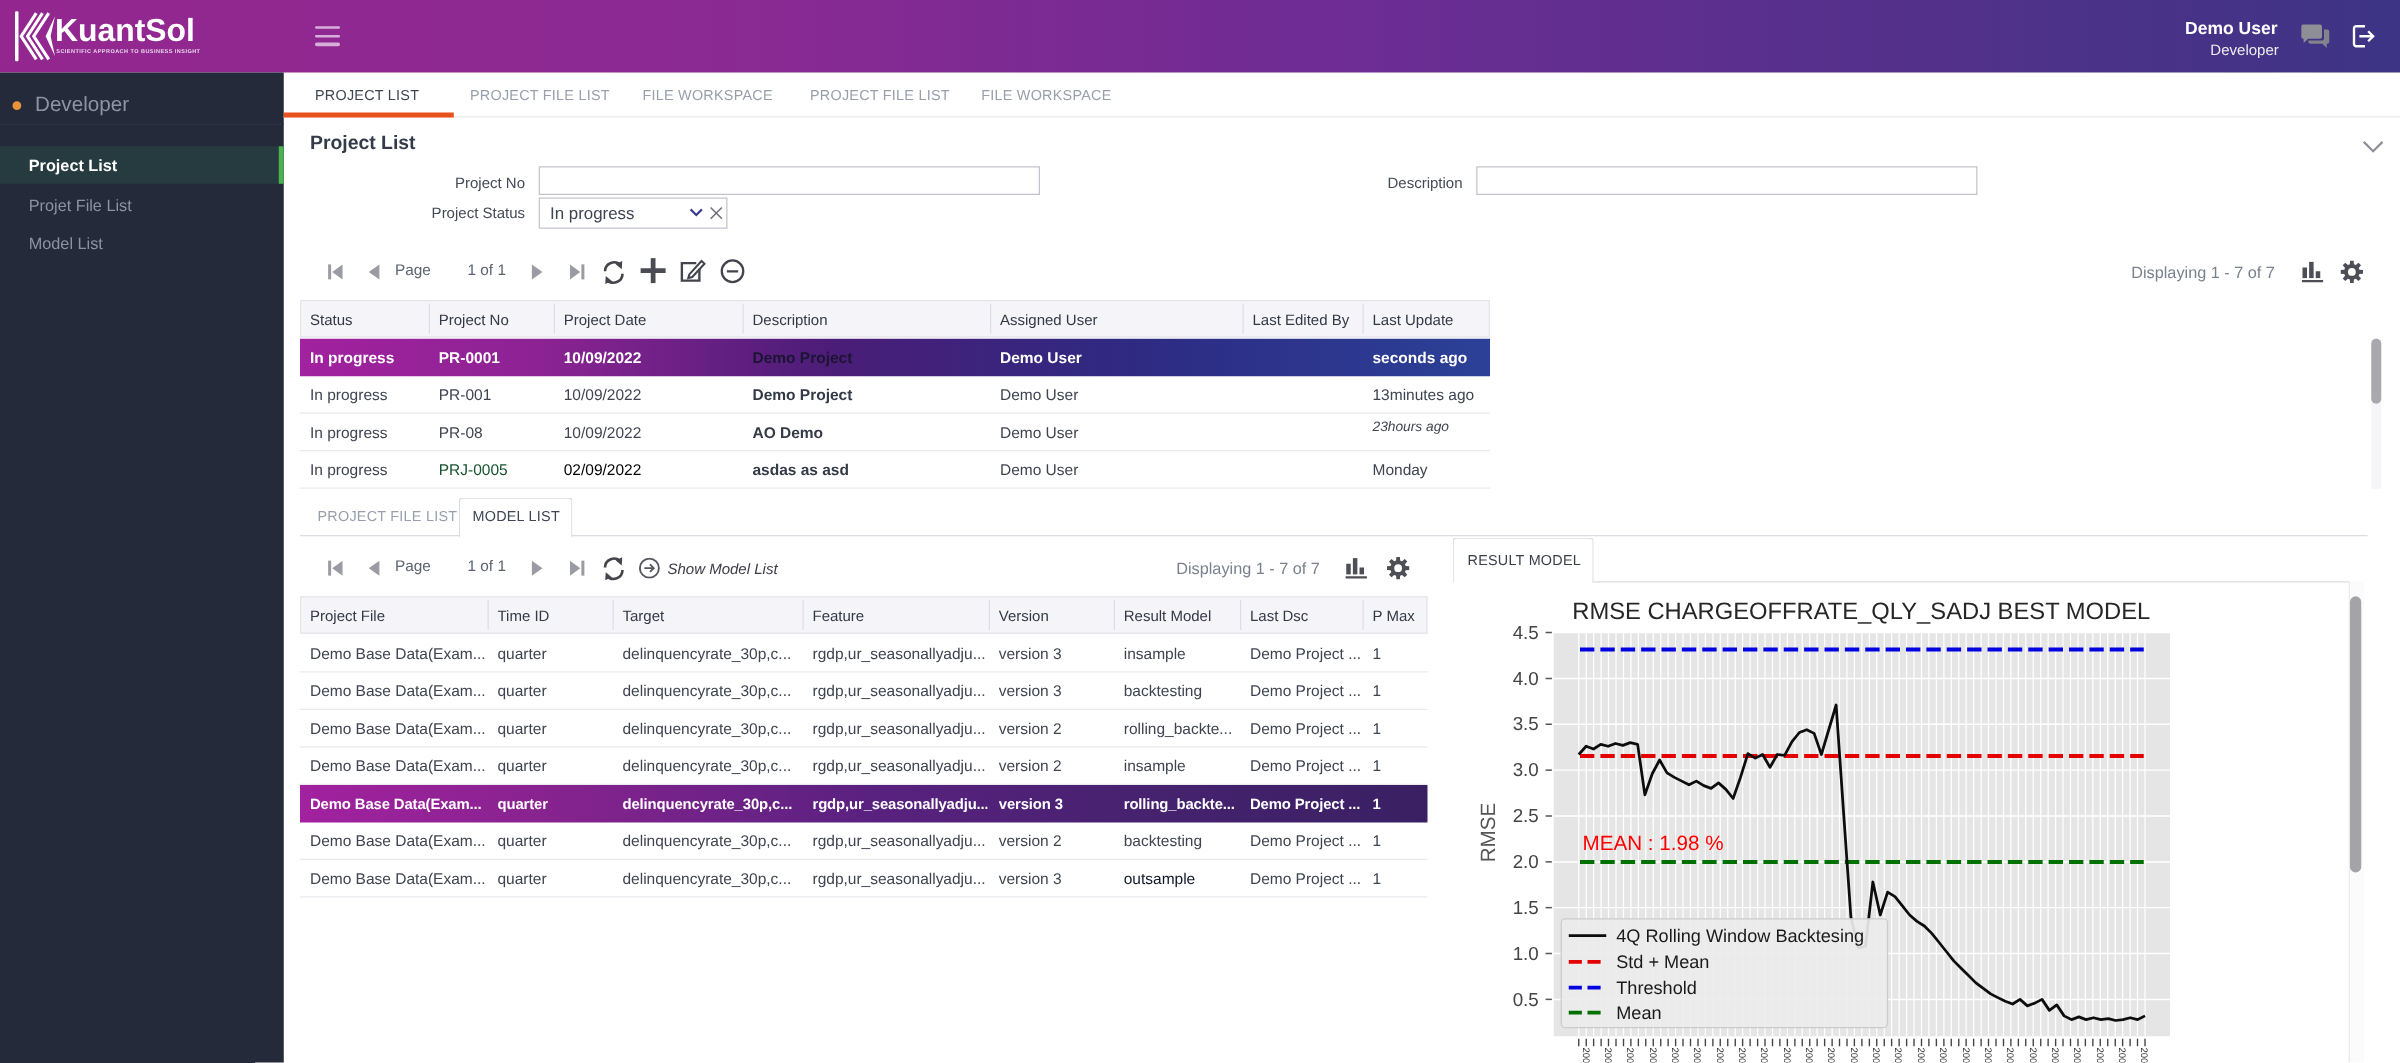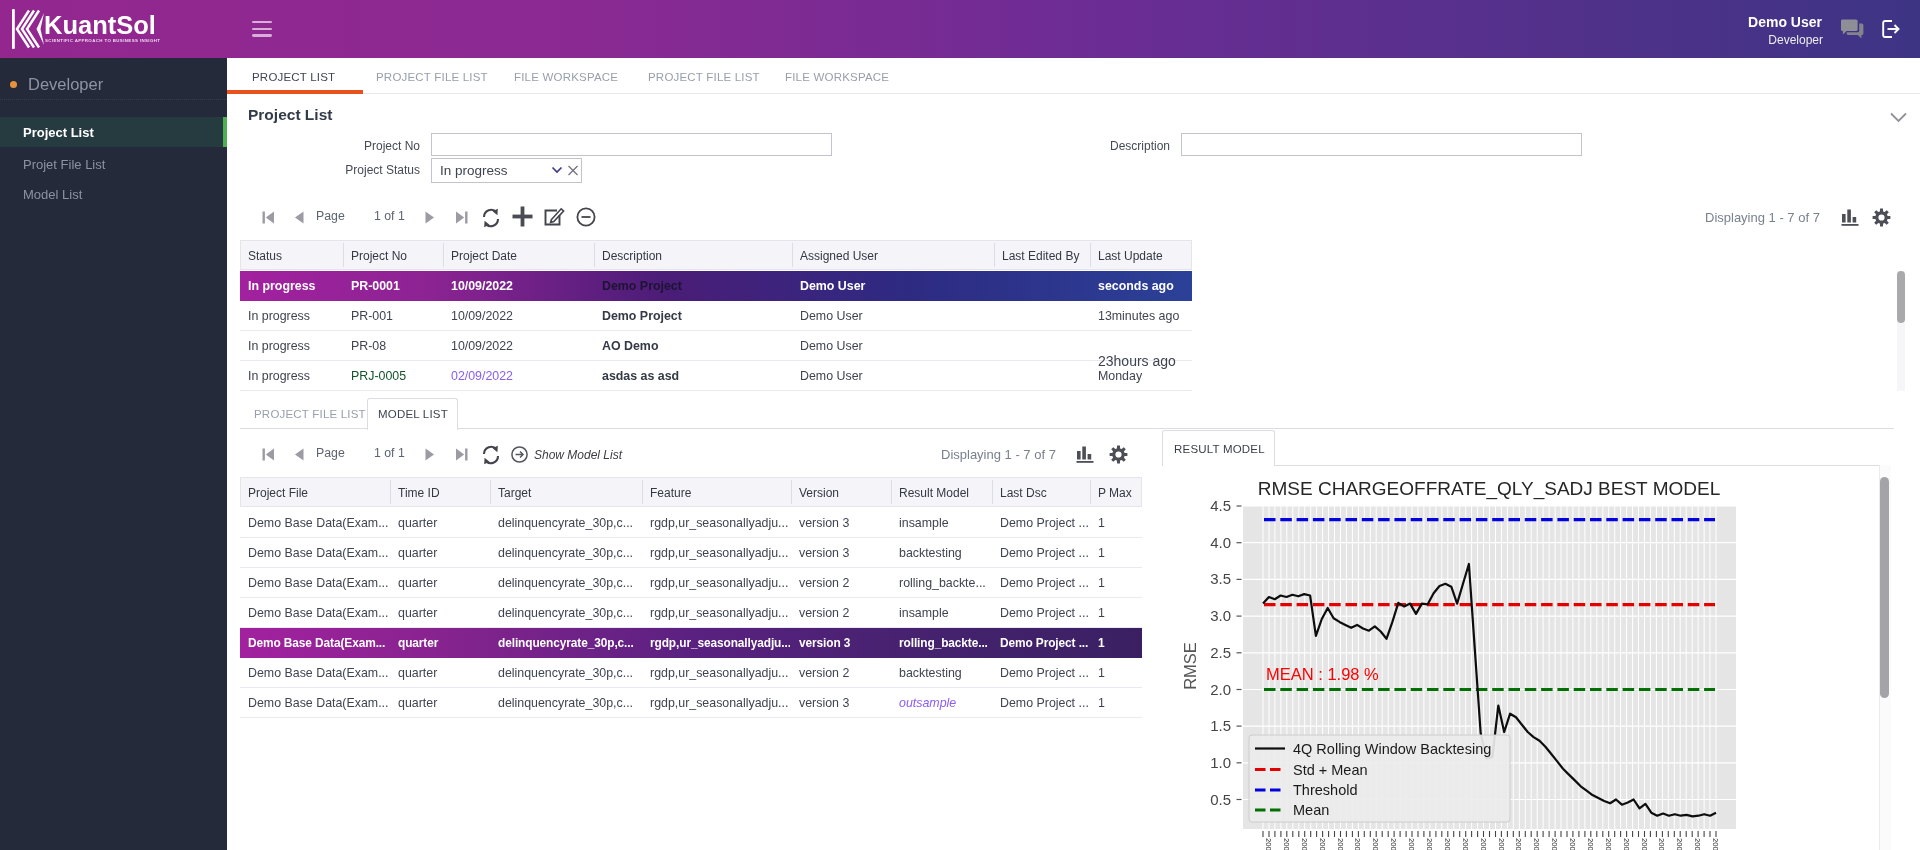--- a/index.html
+++ b/index.html
@@ -137,25 +137,25 @@
 <div class="t" style="left:451px;top:309px;font-size:12.4px;font-weight:normal;color:#3f4450;">10/09/2022</div>
 <div class="t" style="left:602px;top:309px;font-size:12.4px;font-weight:bold;color:#333945;">Demo Project</div>
 <div class="t" style="left:800px;top:309px;font-size:12.4px;font-weight:normal;color:#3f4450;">Demo User</div>
 <div class="t" style="left:1098px;top:309px;font-size:12.4px;font-weight:normal;color:#3f4450;">13minutes ago</div>
 <div class="ab" style="left:240px;top:331px;width:952px;height:30px;border-bottom:1px solid #e9e9ef;box-sizing:border-box;"></div>
 <div class="t" style="left:248px;top:339px;font-size:12.4px;font-weight:normal;color:#3f4450;">In progress</div>
 <div class="t" style="left:351px;top:339px;font-size:12.4px;font-weight:normal;color:#3f4450;">PR-08</div>
 <div class="t" style="left:451px;top:339px;font-size:12.4px;font-weight:normal;color:#3f4450;">10/09/2022</div>
 <div class="t" style="left:602px;top:339px;font-size:12.4px;font-weight:bold;color:#333945;">AO Demo</div>
 <div class="t" style="left:800px;top:339px;font-size:12.4px;font-weight:normal;color:#3f4450;">Demo User</div>
-<div class="t" style="left:1098px;top:353px;font-size:14px;font-weight:normal;color:#3f4450;">23hours ago</div>
+<div class="t" style="left:1098px;top:336px;font-size:11px;font-weight:normal;color:#3f4450;font-style:italic;">23hours ago</div>
 <div class="ab" style="left:240px;top:361px;width:952px;height:30px;border-bottom:1px solid #e9e9ef;box-sizing:border-box;"></div>
 <div class="t" style="left:248px;top:369px;font-size:12.4px;font-weight:normal;color:#3f4450;">In progress</div>
 <div class="t" style="left:351px;top:369px;font-size:12.4px;font-weight:normal;color:#14532d;">PRJ-0005</div>
-<div class="t" style="left:451px;top:369px;font-size:12.4px;font-weight:normal;color:#8b5cf6;text-align:right;">02/09/2022</div>
+<div class="t" style="left:451px;top:369px;font-size:12.4px;font-weight:normal;color:#000000;text-align:right;">02/09/2022</div>
 <div class="t" style="left:602px;top:369px;font-size:12.4px;font-weight:bold;color:#333945;">asdas as asd</div>
 <div class="t" style="left:800px;top:369px;font-size:12.4px;font-weight:normal;color:#3f4450;">Demo User</div>
 <div class="t" style="left:1098px;top:369px;font-size:12.4px;font-weight:normal;color:#3f4450;">Monday</div>
 <div class="ab" style="left:1897px;top:271px;width:8px;height:120px;background:#f6f6f8;"></div>
 <div class="ab" style="left:1897px;top:271px;width:8px;height:52px;background:#a8a8ad;border-radius:4px;"></div>
 <div class="ab" style="left:240px;top:428px;width:1654px;border-top:1px solid #dcdce2;"></div>
 <div class="ab" style="left:367px;top:398px;width:89px;height:31px;background:#fff;border:1px solid #dcdce2;border-bottom:none;border-radius:3px 3px 0 0;"></div>
 <div class="t" style="left:254px;top:408px;font-size:11.5px;letter-spacing:0.2px;color:#989fab;">PROJECT FILE LIST</div>
 <div class="t" style="left:378px;top:408px;font-size:11.5px;letter-spacing:0.2px;color:#3f4552;">MODEL LIST</div>
 <svg class="ab" style="left:262px;top:448px" width="13" height="13" viewBox="0 0 13 13">
@@ -265,21 +265,21 @@
 <div class="t" style="left:799px;top:666px;width:91px;overflow:hidden;font-size:12.4px;font-weight:normal;color:#3f4450;">version 2</div>
 <div class="t" style="left:899px;top:666px;width:92px;overflow:hidden;font-size:12.4px;font-weight:normal;color:#3f4450;">backtesting</div>
 <div class="t" style="left:1000px;top:666px;width:89px;overflow:hidden;font-size:12.4px;font-weight:normal;color:#3f4450;">Demo Project ...</div>
 <div class="t" style="left:1098px;top:666px;width:43px;overflow:hidden;font-size:12.4px;font-weight:normal;color:#3f4450;">1</div>
 <div class="ab" style="left:240px;top:688px;width:902px;height:30px;border-bottom:1px solid #e9e9ef;box-sizing:border-box;"></div>
 <div class="t" style="left:248px;top:696px;width:141px;overflow:hidden;font-size:12.4px;font-weight:normal;color:#3f4450;">Demo Base Data(Exam...</div>
 <div class="t" style="left:398px;top:696px;width:91px;overflow:hidden;font-size:12.4px;font-weight:normal;color:#3f4450;">quarter</div>
 <div class="t" style="left:498px;top:696px;width:143px;overflow:hidden;font-size:12.4px;font-weight:normal;color:#3f4450;">delinquencyrate_30p,c...</div>
 <div class="t" style="left:650px;top:696px;width:140px;overflow:hidden;font-size:12.4px;font-weight:normal;color:#3f4450;">rgdp,ur_seasonallyadju...</div>
 <div class="t" style="left:799px;top:696px;width:91px;overflow:hidden;font-size:12.4px;font-weight:normal;color:#3f4450;">version 3</div>
-<div class="t" style="left:899px;top:696px;width:92px;overflow:hidden;font-size:12.4px;font-weight:normal;color:#8b5cf6;font-style:italic;">outsample</div>
+<div class="t" style="left:899px;top:696px;width:92px;overflow:hidden;font-size:12.4px;font-weight:normal;color:#0f172a;">outsample</div>
 <div class="t" style="left:1000px;top:696px;width:89px;overflow:hidden;font-size:12.4px;font-weight:normal;color:#3f4450;">Demo Project ...</div>
 <div class="t" style="left:1098px;top:696px;width:43px;overflow:hidden;font-size:12.4px;font-weight:normal;color:#3f4450;">1</div>
 <div class="ab" style="left:1273px;top:465px;width:607px;border-top:1px solid #dcdce2;"></div>
 <div class="ab" style="left:1162px;top:430px;width:111px;height:35px;background:#fff;border:1px solid #dcdce2;border-bottom:none;border-radius:3px 3px 0 0;"></div>
 <div class="t" style="left:1174px;top:443px;font-size:11.5px;letter-spacing:0.2px;color:#3a3f4a;">RESULT MODEL</div>
 <div class="ab" style="left:1879px;top:465px;width:11px;height:385px;background:#fbfbfc;border-left:1px solid #ebebee;"></div>
 <div class="ab" style="left:1880px;top:477px;width:9px;height:221px;background:#a3a3a8;border-radius:5px;"></div>
 <svg class="ab" style="left:1160px;top:458px" width="760" height="392" viewBox="1160 458 760 392">
     <rect x="1243" y="506" width="493" height="323" fill="#e5e5e5"></rect>
     <line x1="1263.0" y1="506" x2="1263.0" y2="829" stroke="#fff" stroke-width="1"></line>

